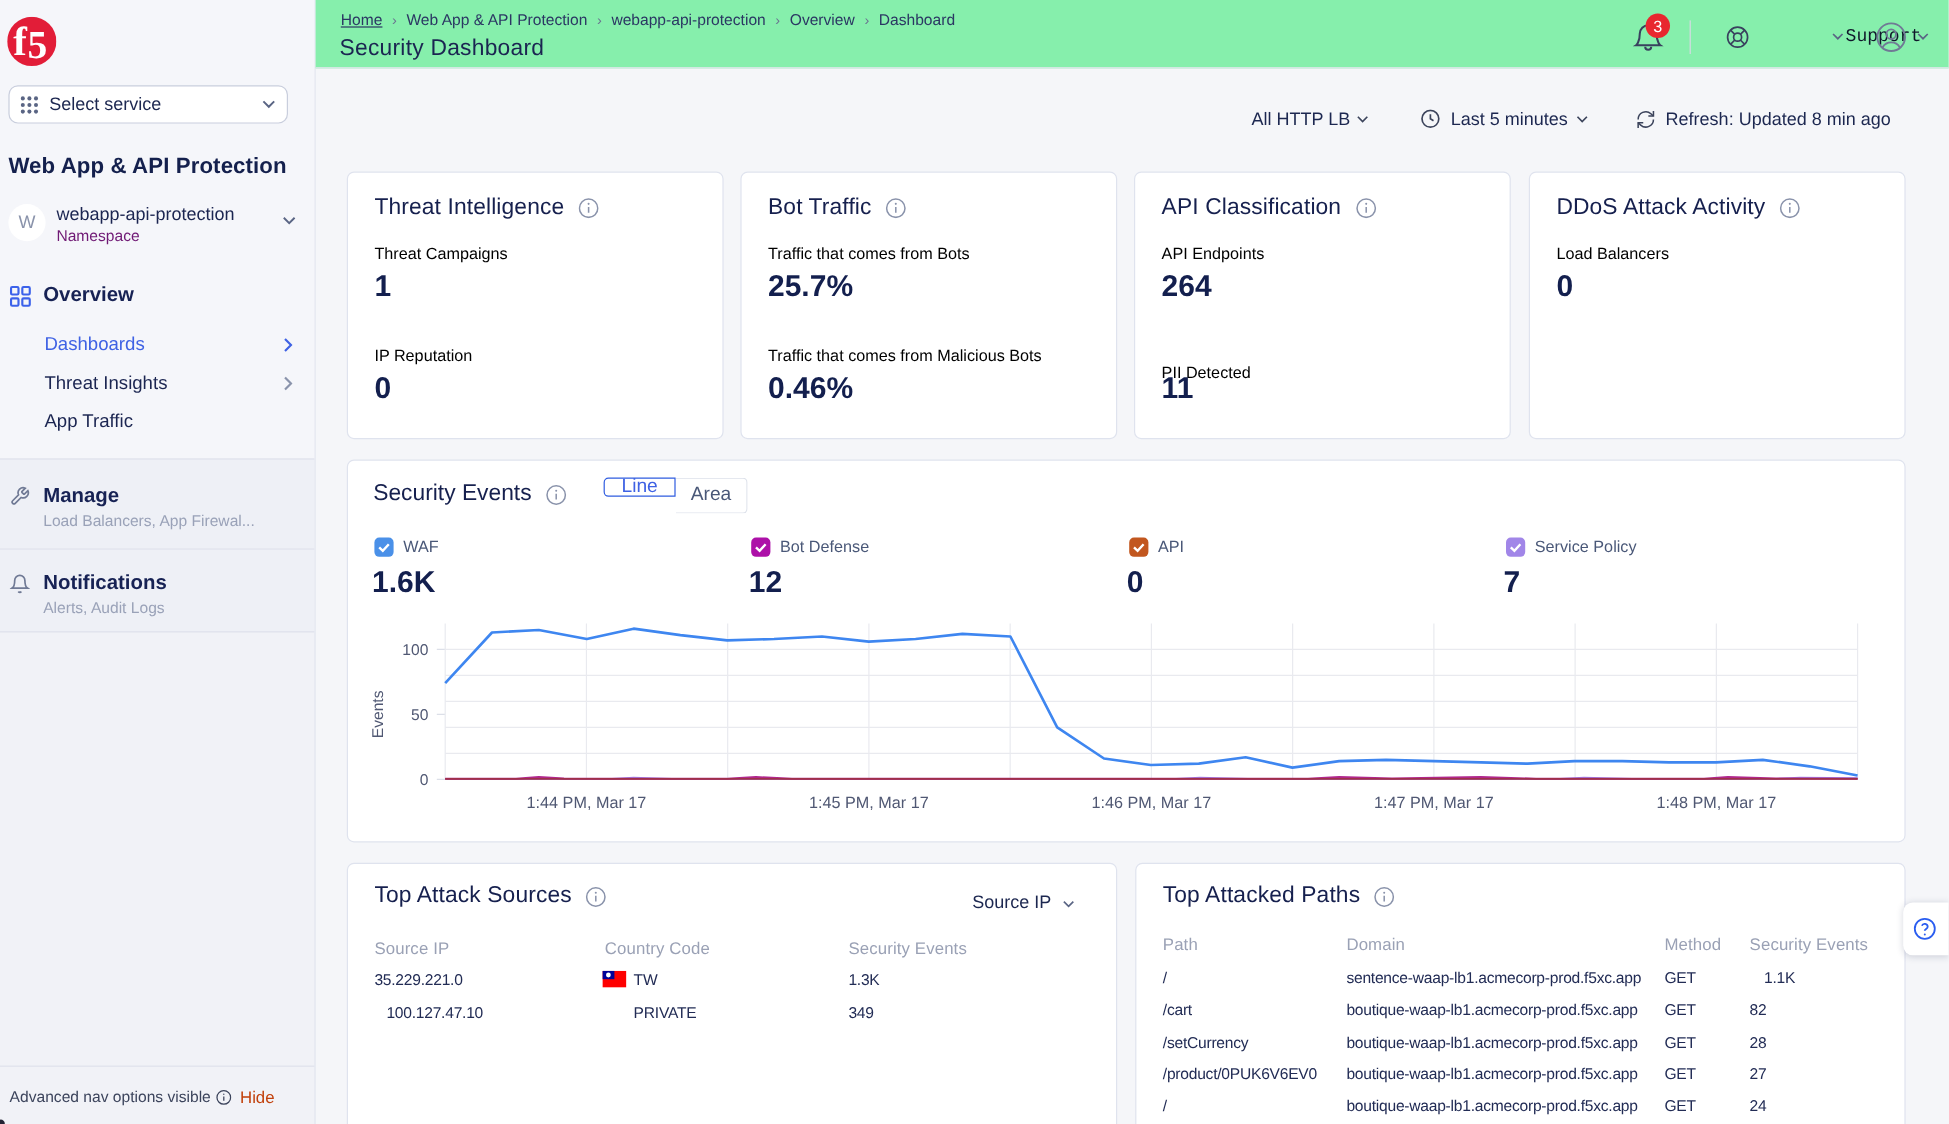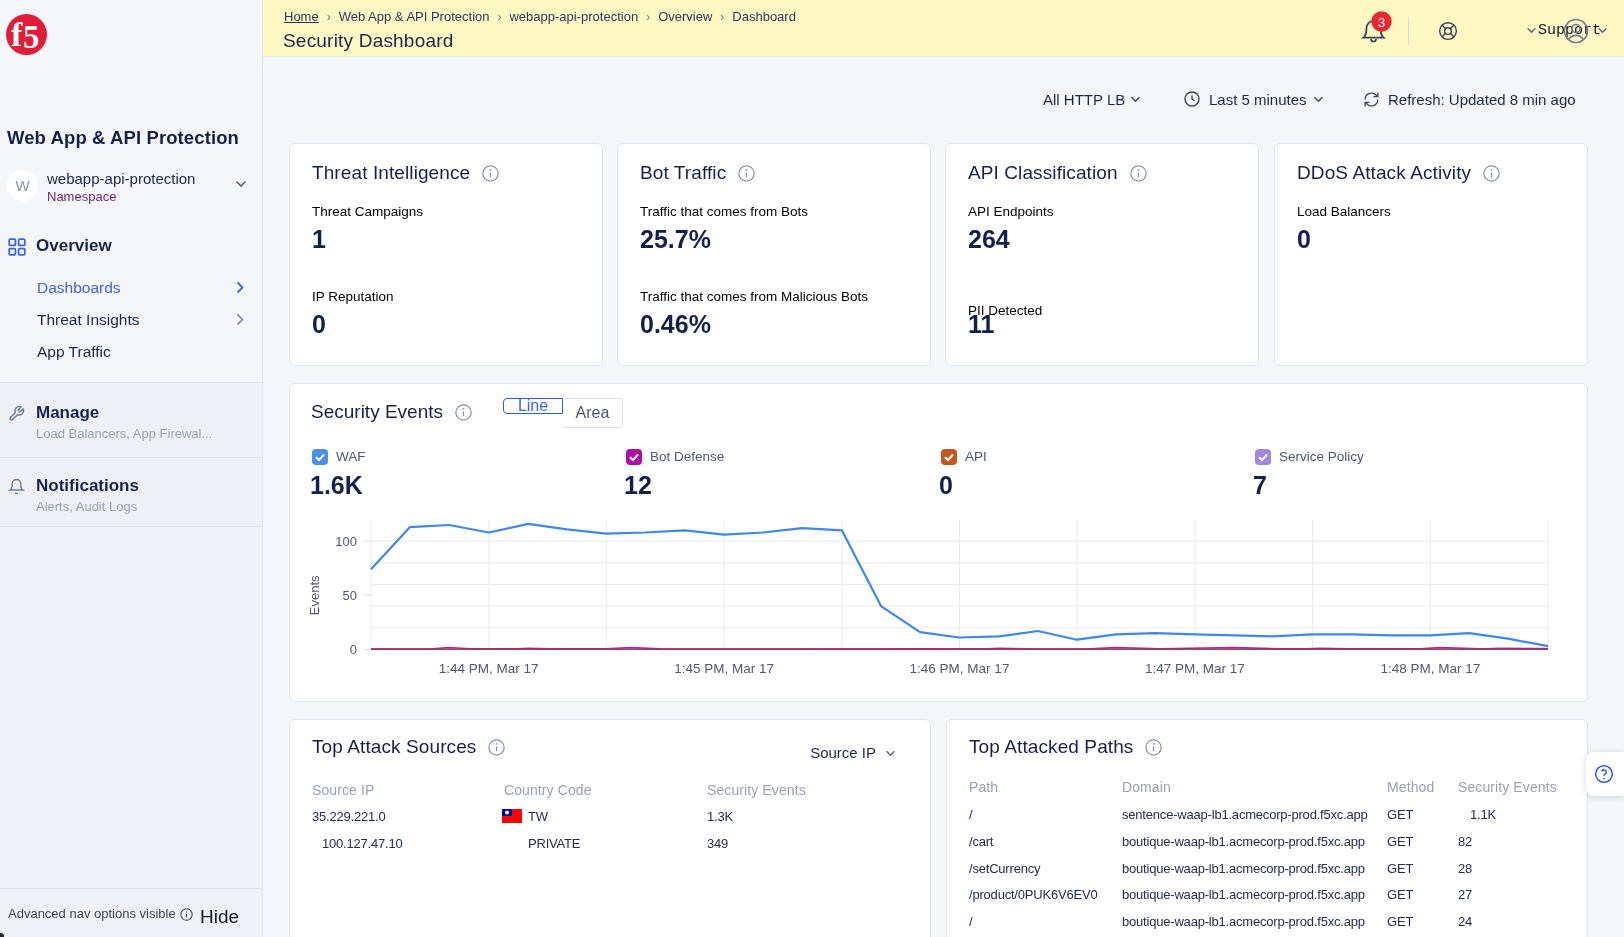--- a/index.html
+++ b/index.html
@@ -28,24 +28,24 @@
   .subitem { position:absolute; left:37px; font-size:15.5px; color:#1b2551; }
   .subitem.active { color:#3f62e4; }
   .chevr { position:absolute; right:18px; }
 
   .strip { position:absolute; left:0; width:262px; background:#eef0f6; }
   .strip .ico { position:absolute; left:8px; top:22px; }
   .strip .t1 { position:absolute; left:36px; top:20px; font-size:17px; font-weight:bold; color:#172254;text-align:right; }
   .strip .t2 { position:absolute; left:36px; top:43px; font-size:13px; color:#9aa2b8; }
   #sb-bottom { position:absolute; left:0; bottom:0; width:262px; height:49px; border-top:1px solid #dfe2ec; }
   #sb-bottom .txt { position:absolute; left:8px; top:17px; font-size:13px; color:#3c445c; }
-  #sb-bottom .hide { position:absolute; left:200px; top:17px; font-size:19px; color:#0f172a;text-align:center; }
-
-  
-  #header { position:absolute; left:263px; top:0; width:1361px; height:57px; background:#fef9c3; border-bottom:1px solid #e4e7ee; }
+  #sb-bottom .hide { position:absolute; left:200px; top:17px; font-size:14px; color:#c2410c;text-align:center; }
+
+  
+  #header { position:absolute; left:263px; top:0; width:1361px; height:57px; background:#86efac; border-bottom:1px solid #e4e7ee; }
   #crumbs { position:absolute; left:21px; top:9px; font-size:13px; color:#2b3763; }
   #crumbs .sep { color:#6a7490; margin:0 8px; font-size:12px; }
   #crumbs .home { text-decoration:underline; }
   #pagetitle { position:absolute; left:20px; top:30px; font-size:19px; color:#1b2551; font-weight:500; letter-spacing:0.2px; }
 
   
   #toolbar { position:absolute; left:263px; top:84px; width:1361px; height:30px; }
   #toolbar div { position:absolute; top:0; height:30px; display:flex; align-items:center; font-size:15px; color:#1c2750; }
 
   
@@ -75,20 +75,37 @@
 <body>
 
 <div id="sidebar">
   <div style="position:absolute; left:0; top:0; width:262px; height:382px; background:#f5f6fa;"></div>
   <svg id="logo" width="41" height="41" viewBox="0 0 41 41">
     <circle cx="20.5" cy="20.5" r="20.5" fill="#e21d38"></circle>
     <text x="5" y="32" font-family="Liberation Serif, serif" font-size="34" font-weight="bold" fill="#fff">f</text>
     <text x="17" y="34" font-family="Liberation Serif, serif" font-size="33" font-weight="bold" fill="#fff">5</text>
   </svg>
 
+  <div id="selbox">
+    <svg class="grid9" width="15" height="15" viewBox="0 0 15 15" fill="#5a6584">
+      <circle cx="2" cy="2" r="1.7"></circle>
+        <circle cx="7.5" cy="2" r="1.7"></circle>
+        <circle cx="13" cy="2" r="1.7"></circle>
+      <circle cx="2" cy="7.5" r="1.7"></circle>
+        <circle cx="7.5" cy="7.5" r="1.7"></circle>
+        <circle cx="13" cy="7.5" r="1.7"></circle>
+      <circle cx="2" cy="13" r="1.7"></circle>
+        <circle cx="7.5" cy="13" r="1.7"></circle>
+        <circle cx="13" cy="13" r="1.7"></circle>
+    </svg>
+    <span>Select service</span>
+    <svg class="chev" width="12" height="8" viewBox="0 0 12 8" fill="none" stroke="#5a6584" stroke-width="1.6">
+        <path d="M1.5 1.5 L6 6 L10.5 1.5"></path>
+      </svg>
+  </div>
 
   <div id="waap-title">Web App &amp; API Protection</div>
 
   <div id="nsrow">
     <div class="avatar">W</div>
     <div class="nsname">webapp-api-protection</div>
     <div class="nslabel">Namespace</div>
     <svg class="chev" width="12" height="8" viewBox="0 0 12 8" fill="none" stroke="#5a6584" stroke-width="1.6">
         <path d="M1.5 1.5 L6 6 L10.5 1.5"></path>
       </svg>

